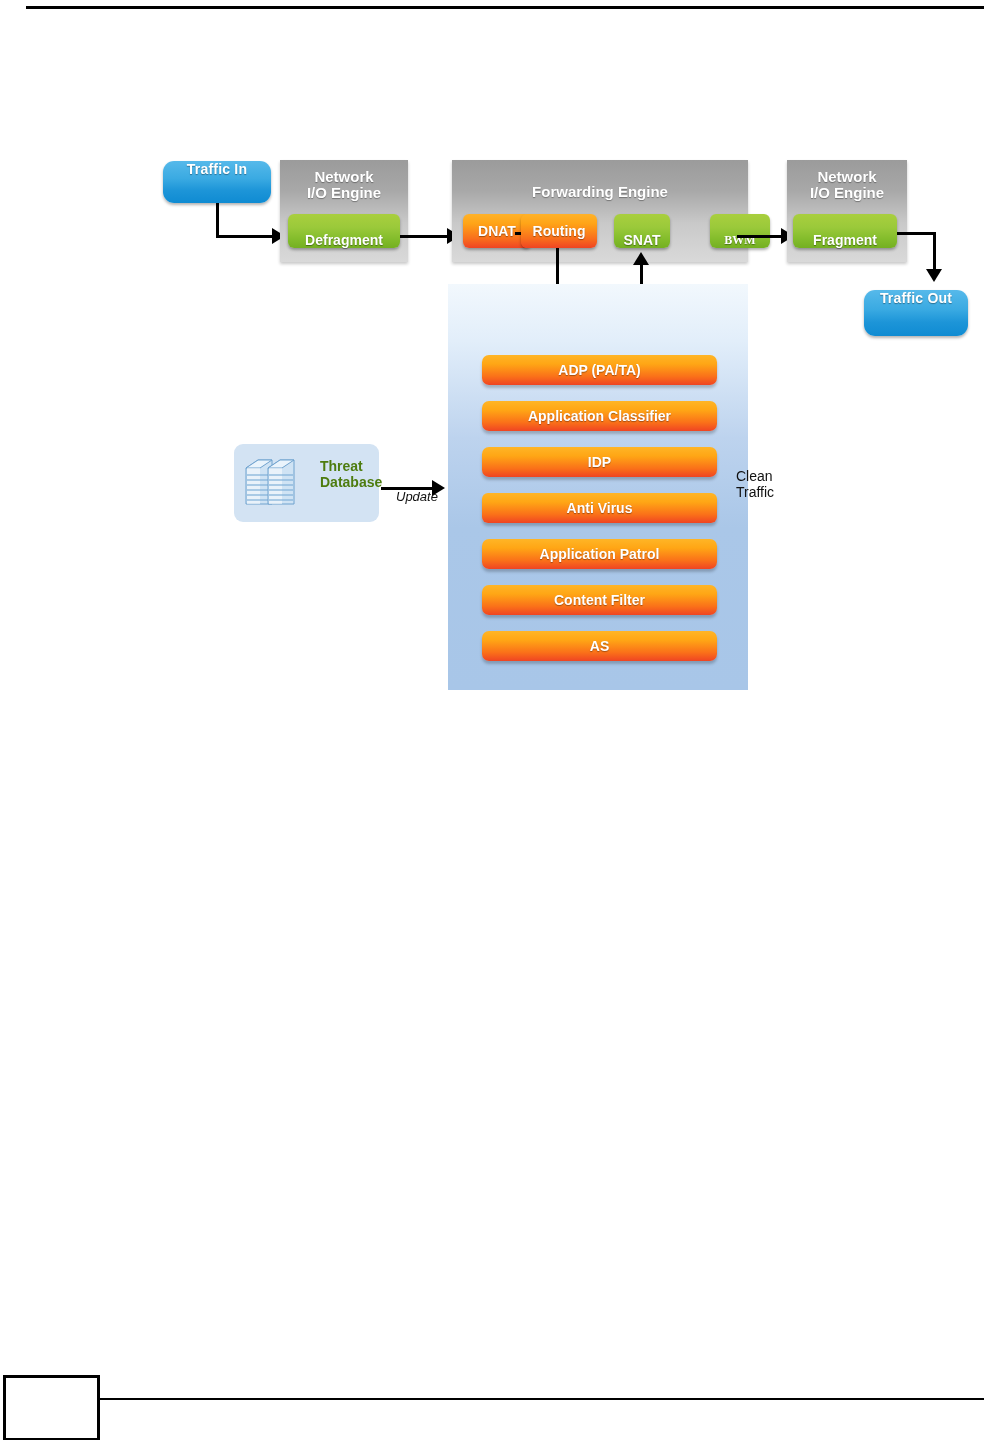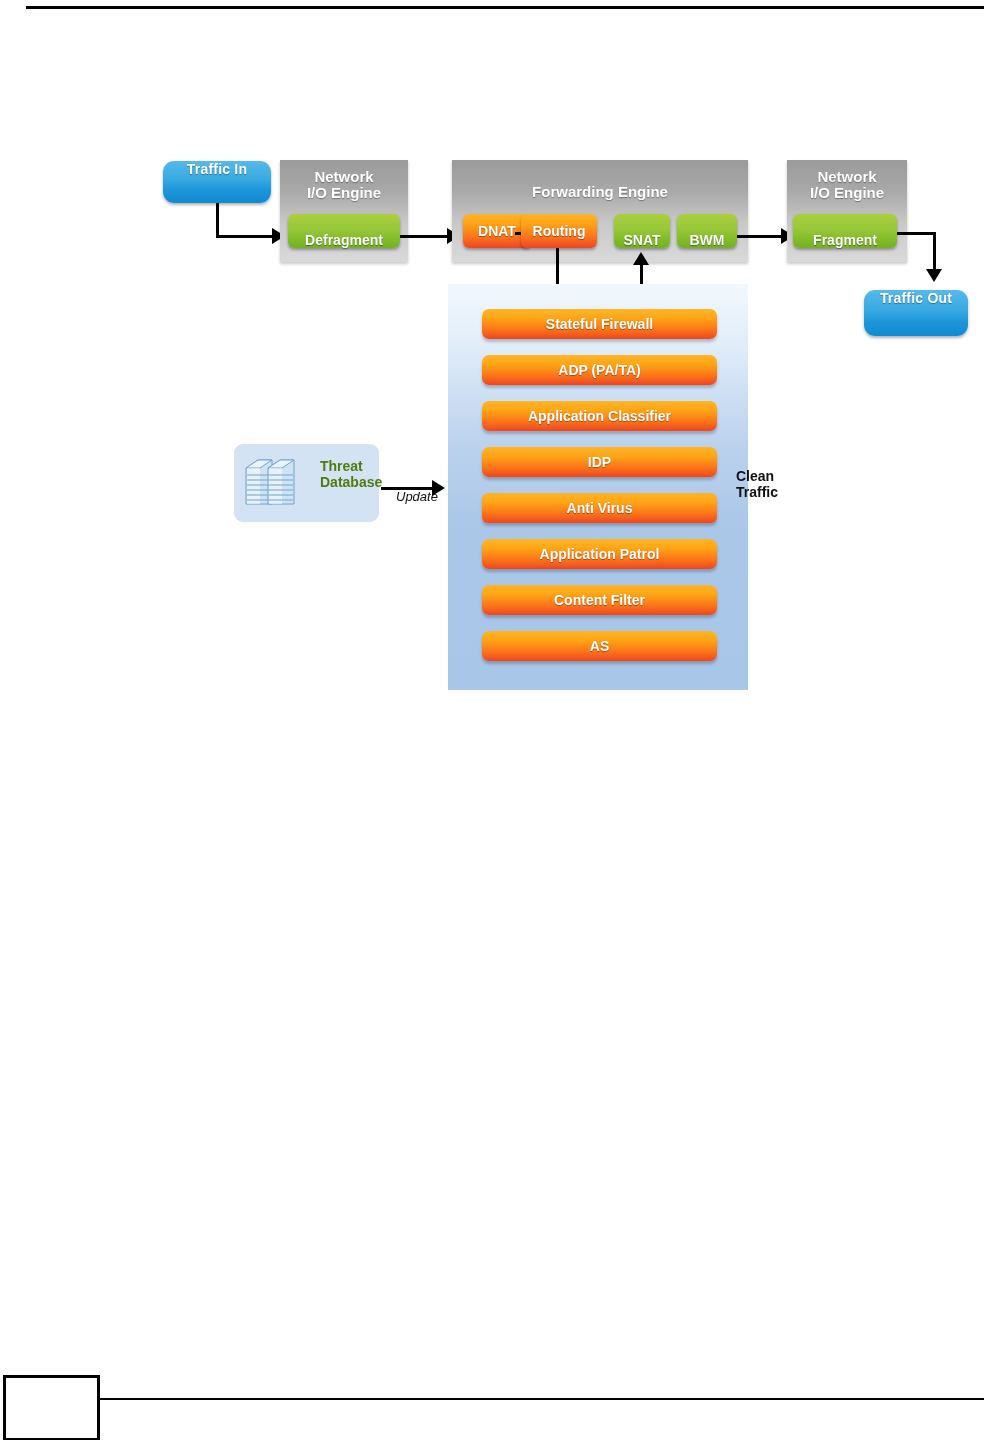--- a/index.html
+++ b/index.html
@@ -185,21 +185,21 @@
   }
   .arrow-u {
     border-left: 8px solid transparent;
     border-right: 8px solid transparent;
     border-bottom: 13px solid #000000;
   }
 
   .caption {
     position: absolute;
     color: #111111;
-    font-weight: bold;
+    font-weight: normal;
     font-size: 14px;
     line-height: 1.15;
   }
   .caption-italic {
     position: absolute;
     color: #111111;
     font-style: italic;
     font-size: 13px;
   }
 </style>
@@ -239,41 +239,38 @@
     <span>DNAT</span>
   </div>
 
   <div class="ln ln-h" style="left:515px; top:232px; width:10px;"></div>
   <div class="orange-btn" style="left:521px; top:214px; width:76px; height:34px; font-size:14px;">
     <span>Routing</span>
   </div>
   <div class="green-btn" style="left:614px; top:214px; width:56px; height:34px; font-size:14px;">
     <span>SNAT</span>
   </div>
-  <div class="green-btn" style="left:677px; top:214px; width:60px; height:34px; font-size:14px;">
+  <div class="green-btn" style="left:710px; top:214px; width:60px; height:34px; font-size:12px;font-family:Liberation Serif, serif;">
     <span>BWM</span>
   </div>
 
   <div class="ln ln-h" style="left:737px; top:235px; width:48px;"></div>
   <div class="arrow-r" style="left:781px; top:228px;"></div>
 
   <div class="ln ln-v" style="left:556px; top:248px; height:60px;"></div>
   <div class="arrow-d" style="left:549px; top:303px;"></div>
 
   <div class="ln ln-v" style="left:640px; top:262px; height:30px;"></div>
   <div class="arrow-u" style="left:633px; top:252px;"></div>
   <div class="ln ln-h" style="left:640px; top:289px; width:98px;"></div>
   <div class="ln ln-v" style="left:735px; top:289px; height:372px;"></div>
   <div class="ln ln-h" style="left:597px; top:658px; width:141px;"></div>
   <div class="ln ln-v" style="left:597px; top:640px; height:21px;"></div>
 
   <div class="sec-panel">
-    <div class="sec-row" style="top:25px;">
-        <span>Stateful Firewall</span>
-      </div>
     <div class="sec-row" style="top:71px;">
         <span>ADP (PA/TA)</span>
       </div>
     <div class="sec-row" style="top:117px;">
         <span>Application Classifier</span>
       </div>
     <div class="sec-row" style="top:163px;">
         <span>IDP</span>
       </div>
     <div class="sec-row" style="top:209px;border-radius:6px;">

